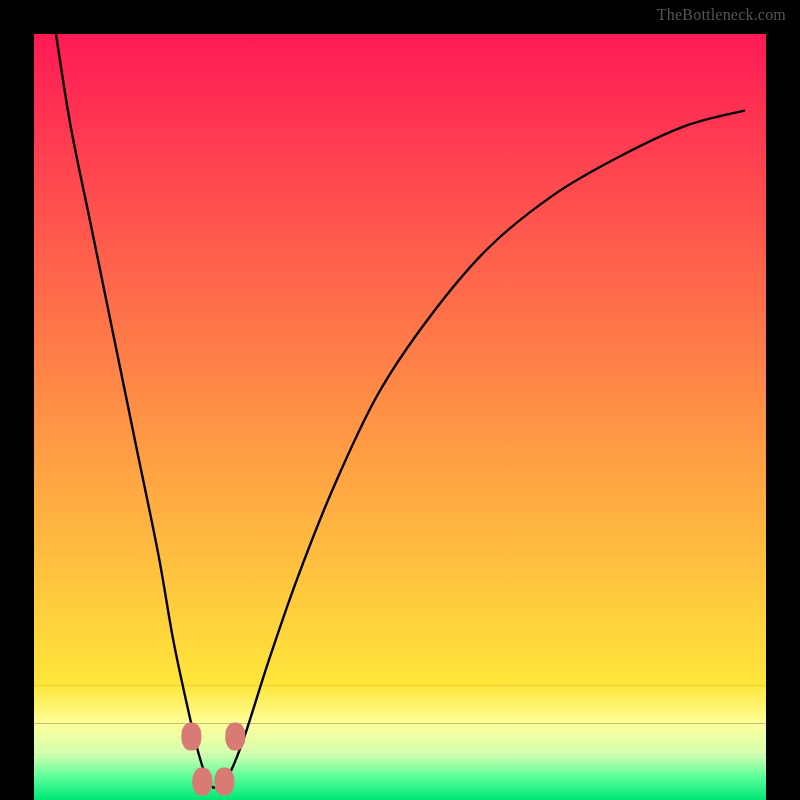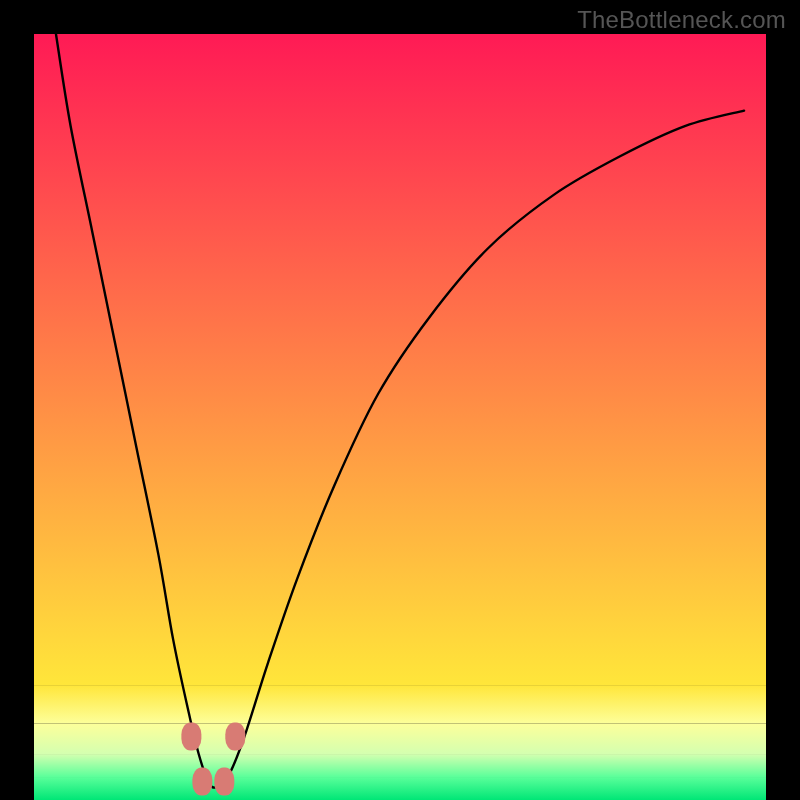--- a/index.html
+++ b/index.html
@@ -25,24 +25,25 @@
     left: 34px;
     width: 732px;
     height: 766px;
     overflow: hidden;
   }
   .watermark {
     position: absolute;
     top: 6px;
     right: 14px;
     color: #555;
-    font-size: 24px;
+    font-size: 16px;
     font-weight: 500;
     letter-spacing: 0.2px;
     z-index: 10;
+    font-family: Liberation Serif, serif;
   }
   svg { display: block; }
 </style>
 </head>
 <body>
 
 <div class="frame">
   <div class="watermark">TheBottleneck.com</div>
   <div class="plot-area">
     <svg id="bg-svg" width="732" height="766" viewBox="0 0 732 766" preserveAspectRatio="none">

